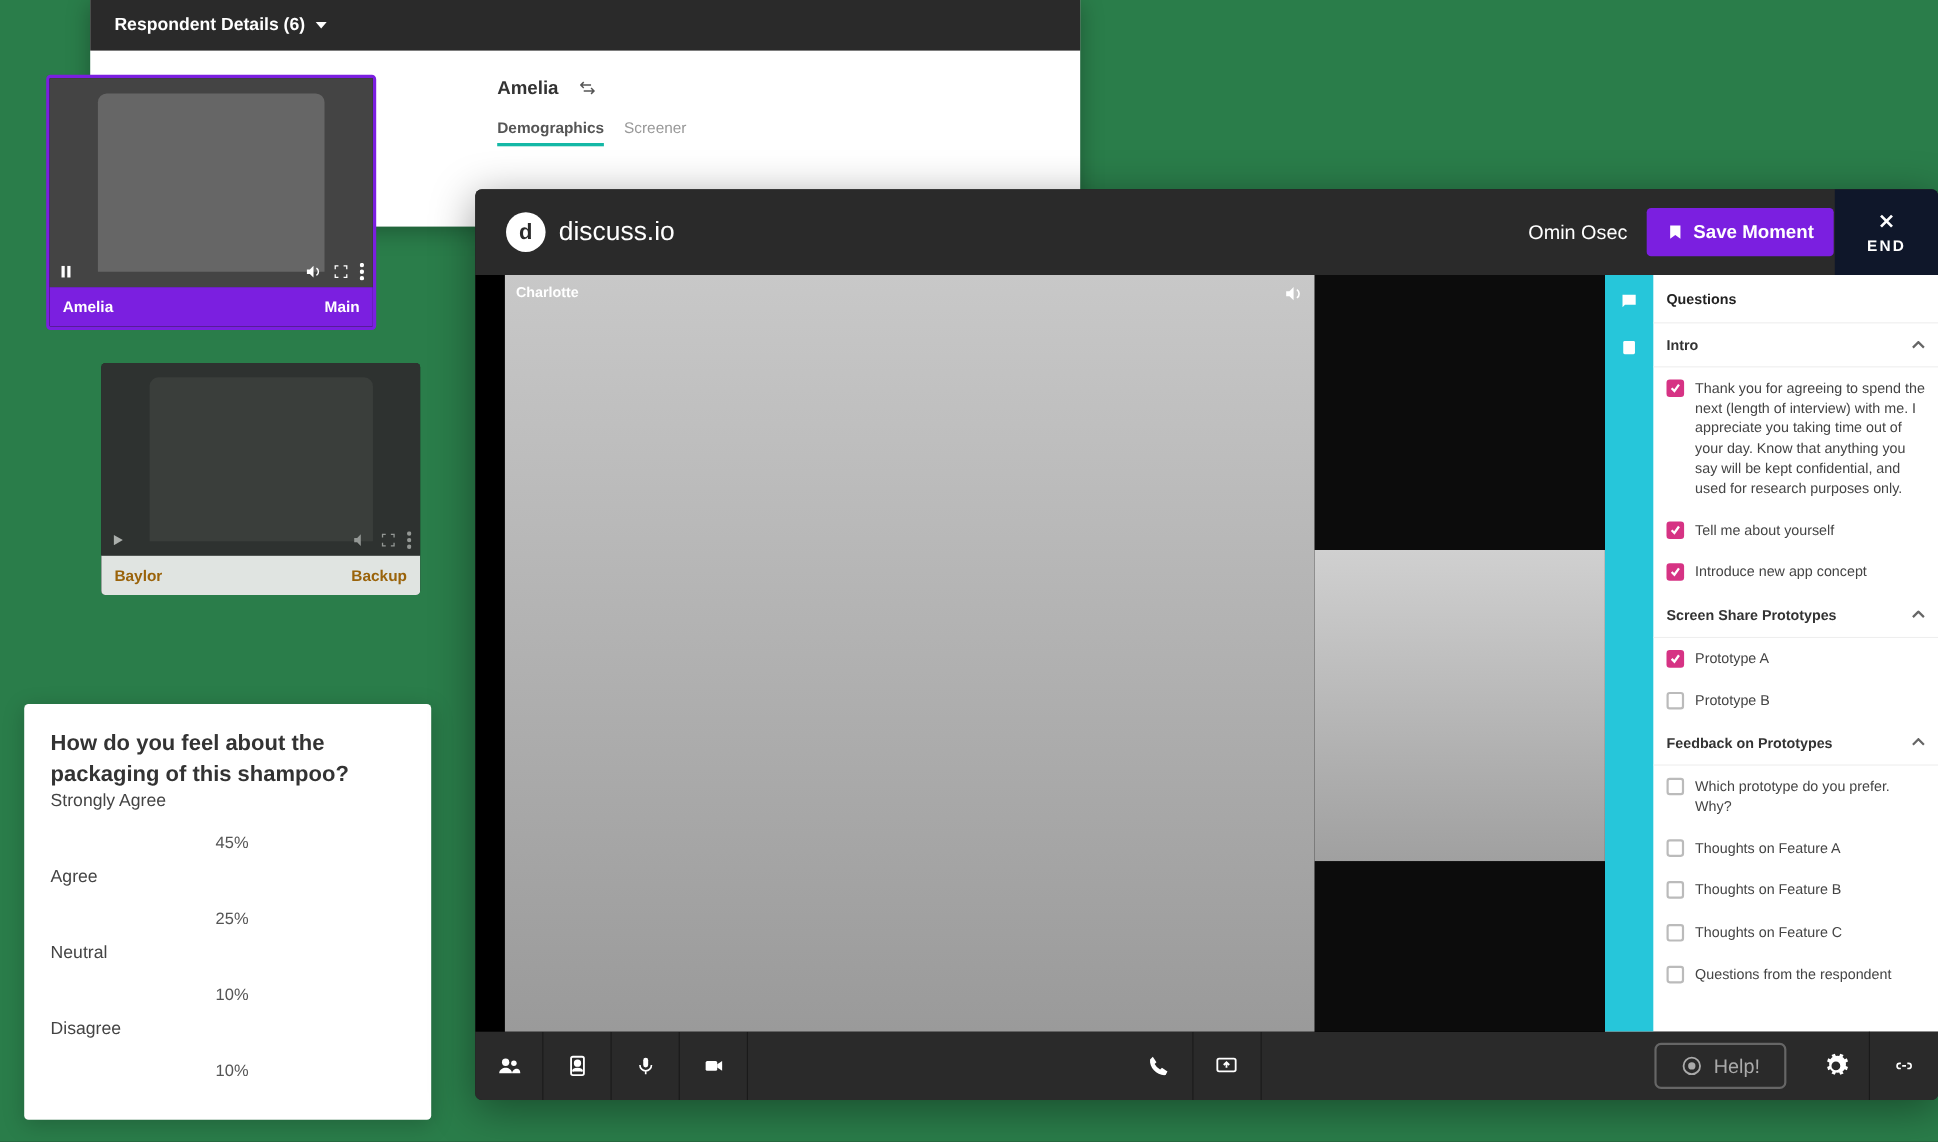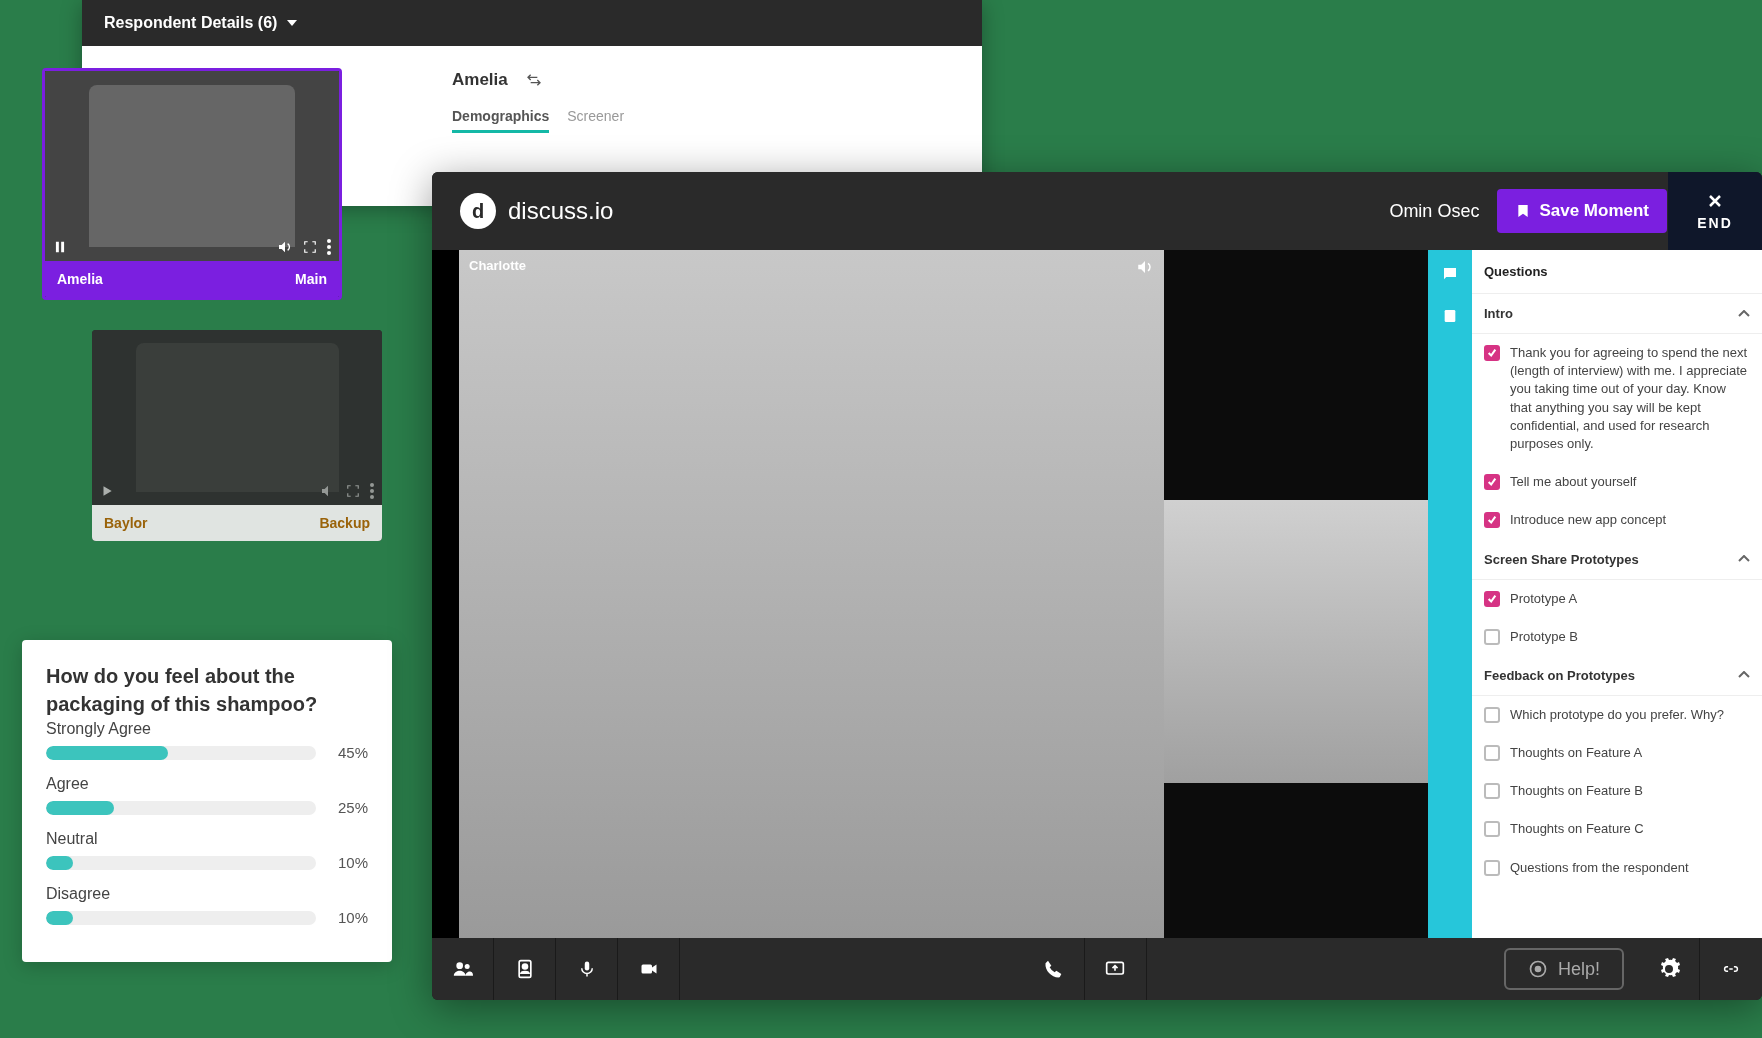--- a/index.html
+++ b/index.html
@@ -27,21 +27,21 @@
 .thumb-label.gray { background: #eaeaea; color: #a16207; }
 .video-thumb.inactive { margin-left: 50px; margin-top: 10px; width: 290px; opacity: 0.95; }
 .video-thumb.inactive .thumb-img { height: 175px; }
 .video-thumb.inactive .thumb-img::after { content:''; position:absolute; inset:0; background:rgba(0,0,0,0.3); }
 
 
 .poll-card { position: absolute; left: 22px; top: 640px; width: 370px; background: #fff; padding: 22px 24px; border-radius: 4px; box-shadow: 0 4px 20px rgba(0,0,0,0.2); }
 .poll-title { font-size: 20px; font-weight: 700; color: #333; line-height: 1.4; margin-bottom: 2px; }
 .poll-row { margin-bottom: 14px; }
 .poll-row-label { font-size: 16px; color: #444; margin-bottom: 6px; }
-.poll-bar-wrap { display: flex; align-items: center; gap: 14px; }
+.poll-bar-wrap { display: flex; align-items: center; gap: 14px; flex-direction: column; }
 .poll-track { flex: 1; height: 14px; background: #eee; border-radius: 7px; overflow: hidden; position: relative; }
 .poll-fill { height: 100%; background: #3cc4bd; border-radius: 7px; }
 .poll-pct { font-size: 15px; color: #555; width: 38px; text-align: right; }
 
 
 .main-window { position: absolute; left: 432px; top: 172px; width: 1330px; height: 828px; background: #1f1f1f; border-radius: 6px; overflow: hidden; box-shadow: 0 8px 40px rgba(0,0,0,0.4); display: flex; flex-direction: column; }
 .main-header { background: #2a2a2a; height: 78px; display: flex; align-items: center; padding: 0 28px; justify-content: space-between; }
 .logo-wrap { display: flex; align-items: center; gap: 12px; color: #fff; font-size: 24px; font-weight: 500; }
 .logo-badge { width: 36px; height: 36px; border-radius: 50%; background: #fff; color: #2a2a2a; display: flex; align-items: center; justify-content: center; font-weight: 900; font-size: 20px; }
 .header-right { display: flex; align-items: center; gap: 18px; }
@@ -55,21 +55,21 @@
 .video-area { position: relative; flex: 1; display: flex; background: #000; padding-left: 27px; }
 .video-main { flex: 1; position: relative; background: linear-gradient(180deg,#c8c8c8,#9a9a9a); display:flex; align-items:center; justify-content:center; }
 .video-main-label { position: absolute; top: 8px; left: 10px; color: #fff; font-size: 13px; font-weight: 600; }
 .video-vol { position: absolute; top: 8px; right: 10px; color: #fff; }
 .video-side { width: 264px; display: flex; flex-direction: column; background: #000; }
 .video-side-top { height: 250px; background: #0c0c0c; }
 .video-side-mid { flex: 1; background: linear-gradient(180deg,#d0d0d0,#a0a0a0); display:flex; align-items:center; justify-content:center; }
 .video-side-bottom { height: 155px; background: #0c0c0c; }
 
 
-.questions-panel { width: 334px; background: #fff; display: flex; overflow: hidden; }
+.questions-panel { width: 303px; background: #fff; display: flex; overflow: hidden; }
 .side-rail { width: 44px; background: #26c6da; display: flex; flex-direction: column; align-items: center; padding-top: 10px; gap: 14px; }
 .side-rail-btn { width: 28px; height: 28px; display:flex; align-items:center; justify-content:center; color:#fff; }
 .q-content { flex: 1; overflow-y: auto; font-size: 13px; }
 .q-header { font-weight: 800; padding: 14px 12px; color: #222; border-bottom: 1px solid #eee; }
 .q-section { padding: 12px 12px; border-bottom: 1px solid #eee; display: flex; justify-content: space-between; align-items: center; font-weight: 700; color: #333; }
 .q-item { display: flex; gap: 10px; padding: 10px 12px; color: #444; line-height: 1.4; align-items:flex-start; }
 .q-check { width: 16px; height: 16px; border-radius: 3px; flex-shrink: 0; display:flex; align-items:center; justify-content:center; margin-top:1px; }
 .q-check.done { background: #d63384; }
 .q-check.todo { border: 2px solid #bbb; }
 .q-check.done svg { stroke:#fff; }

